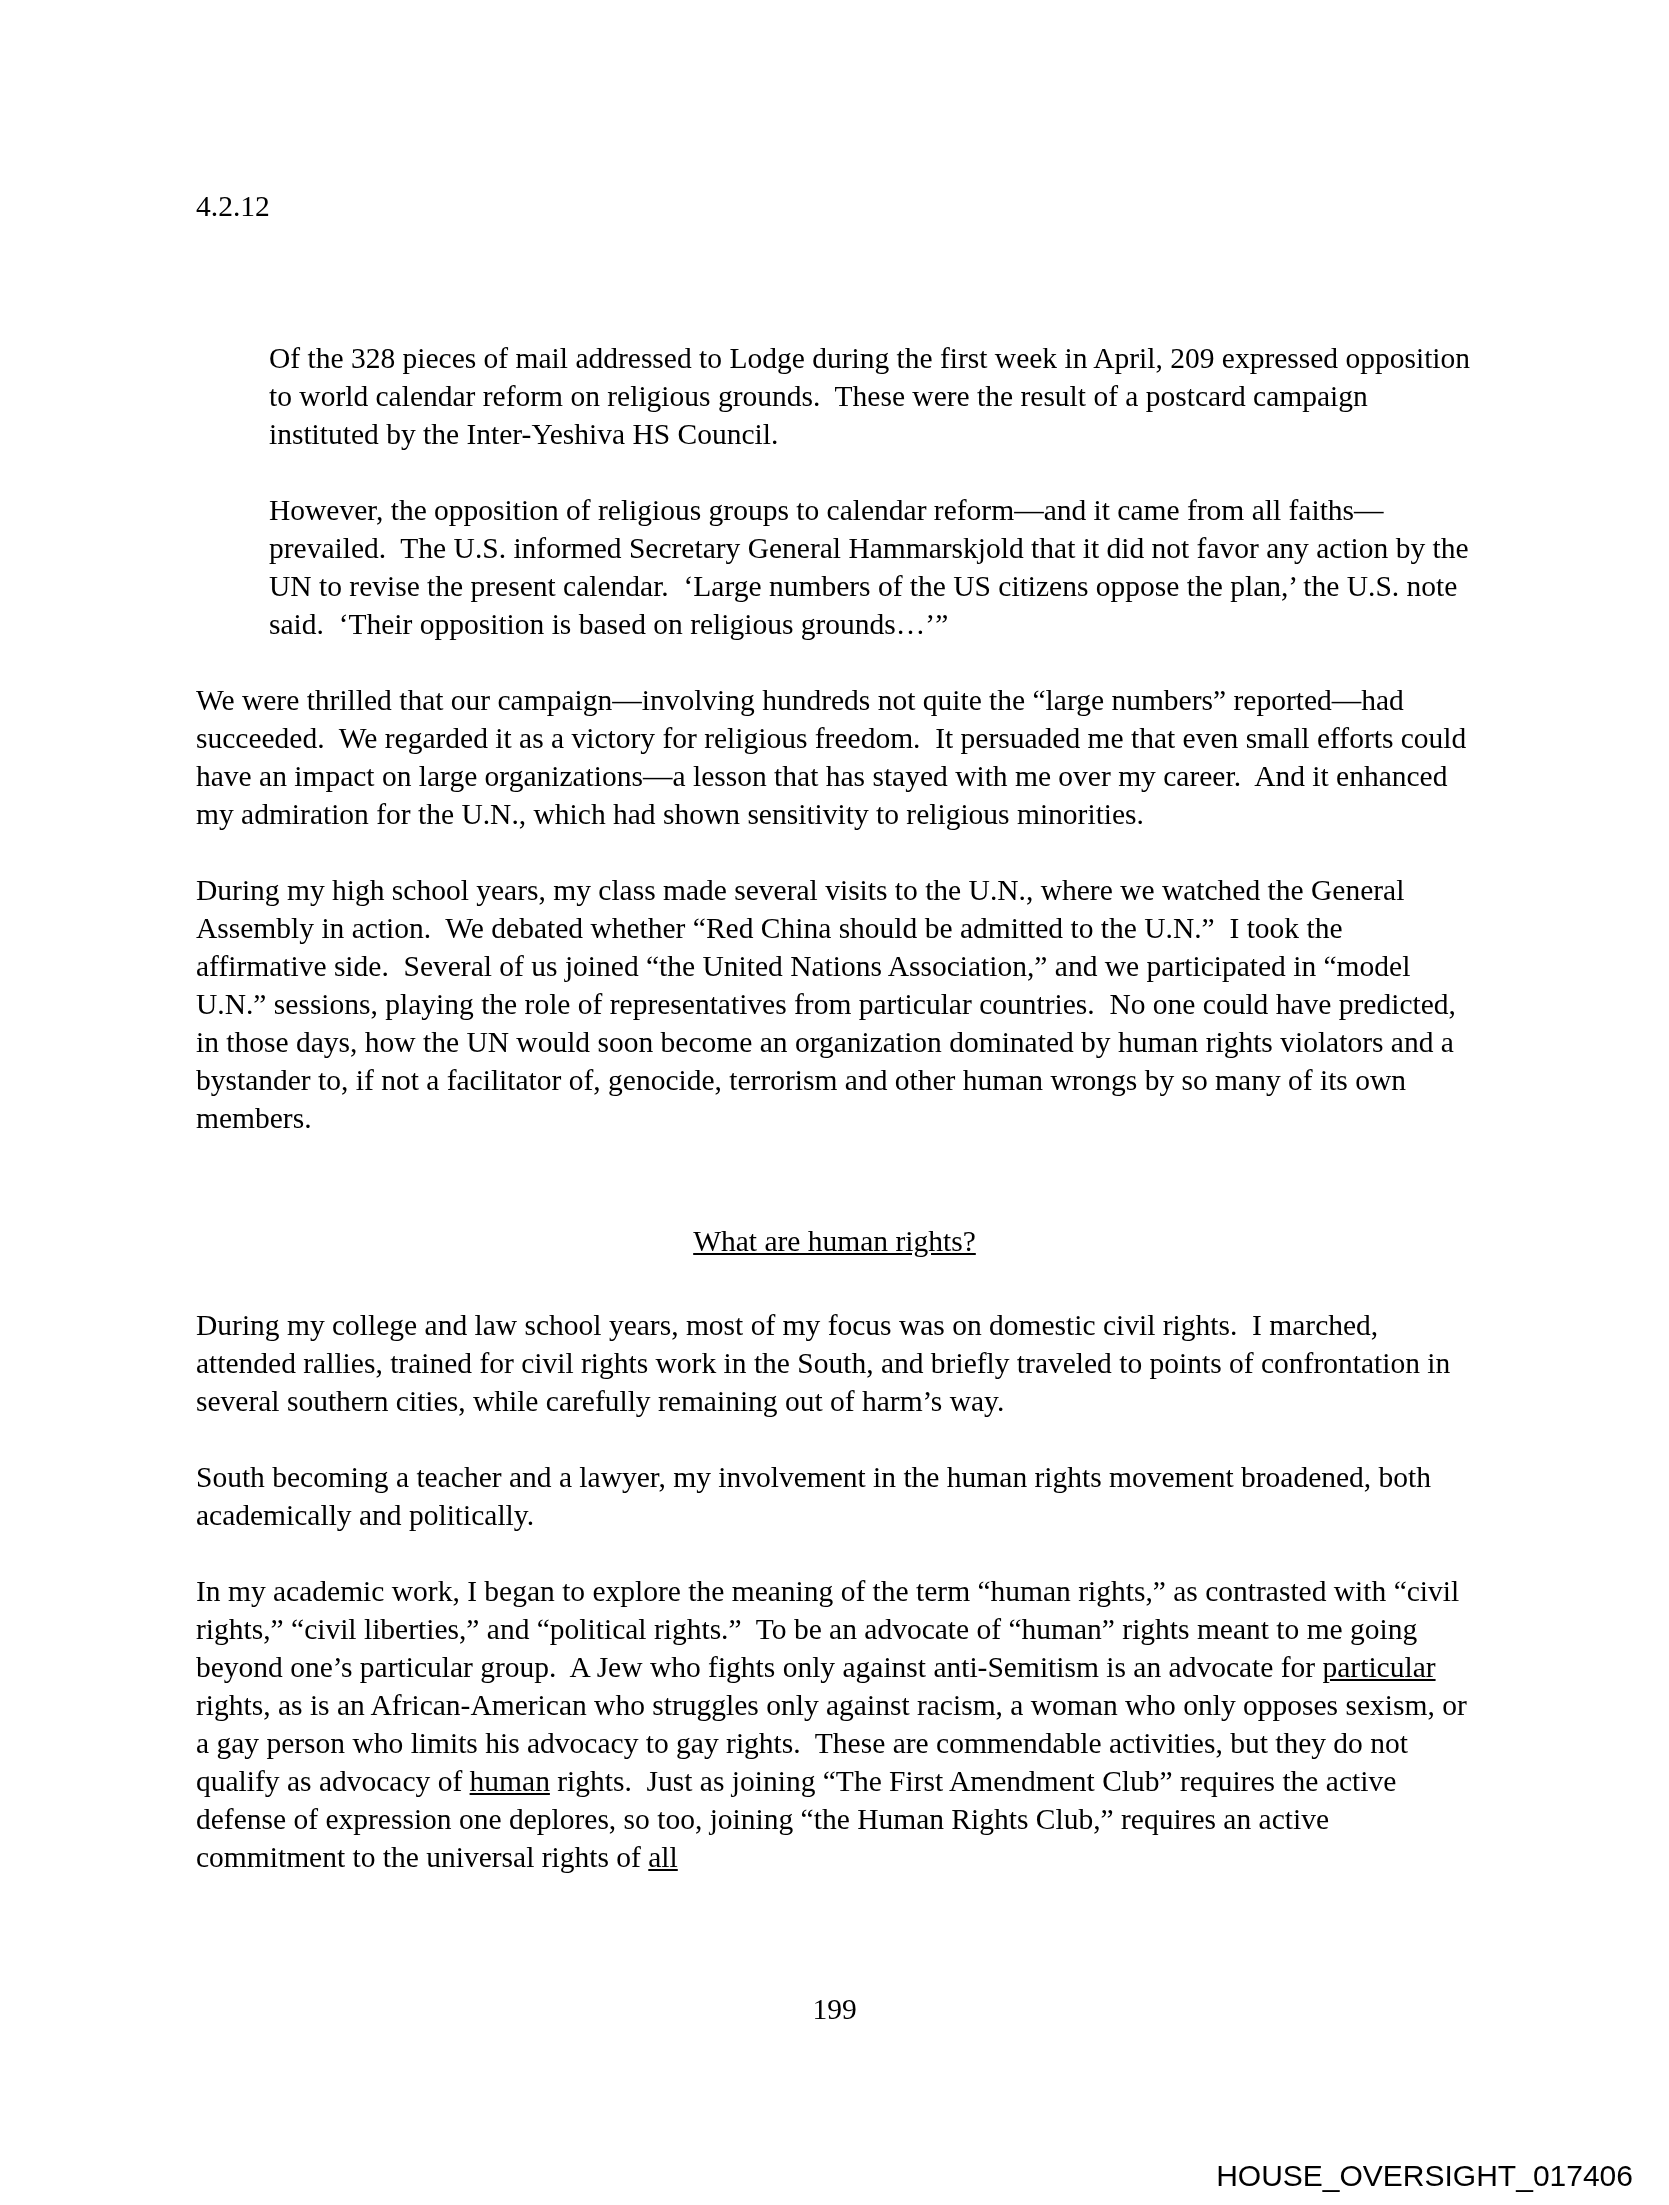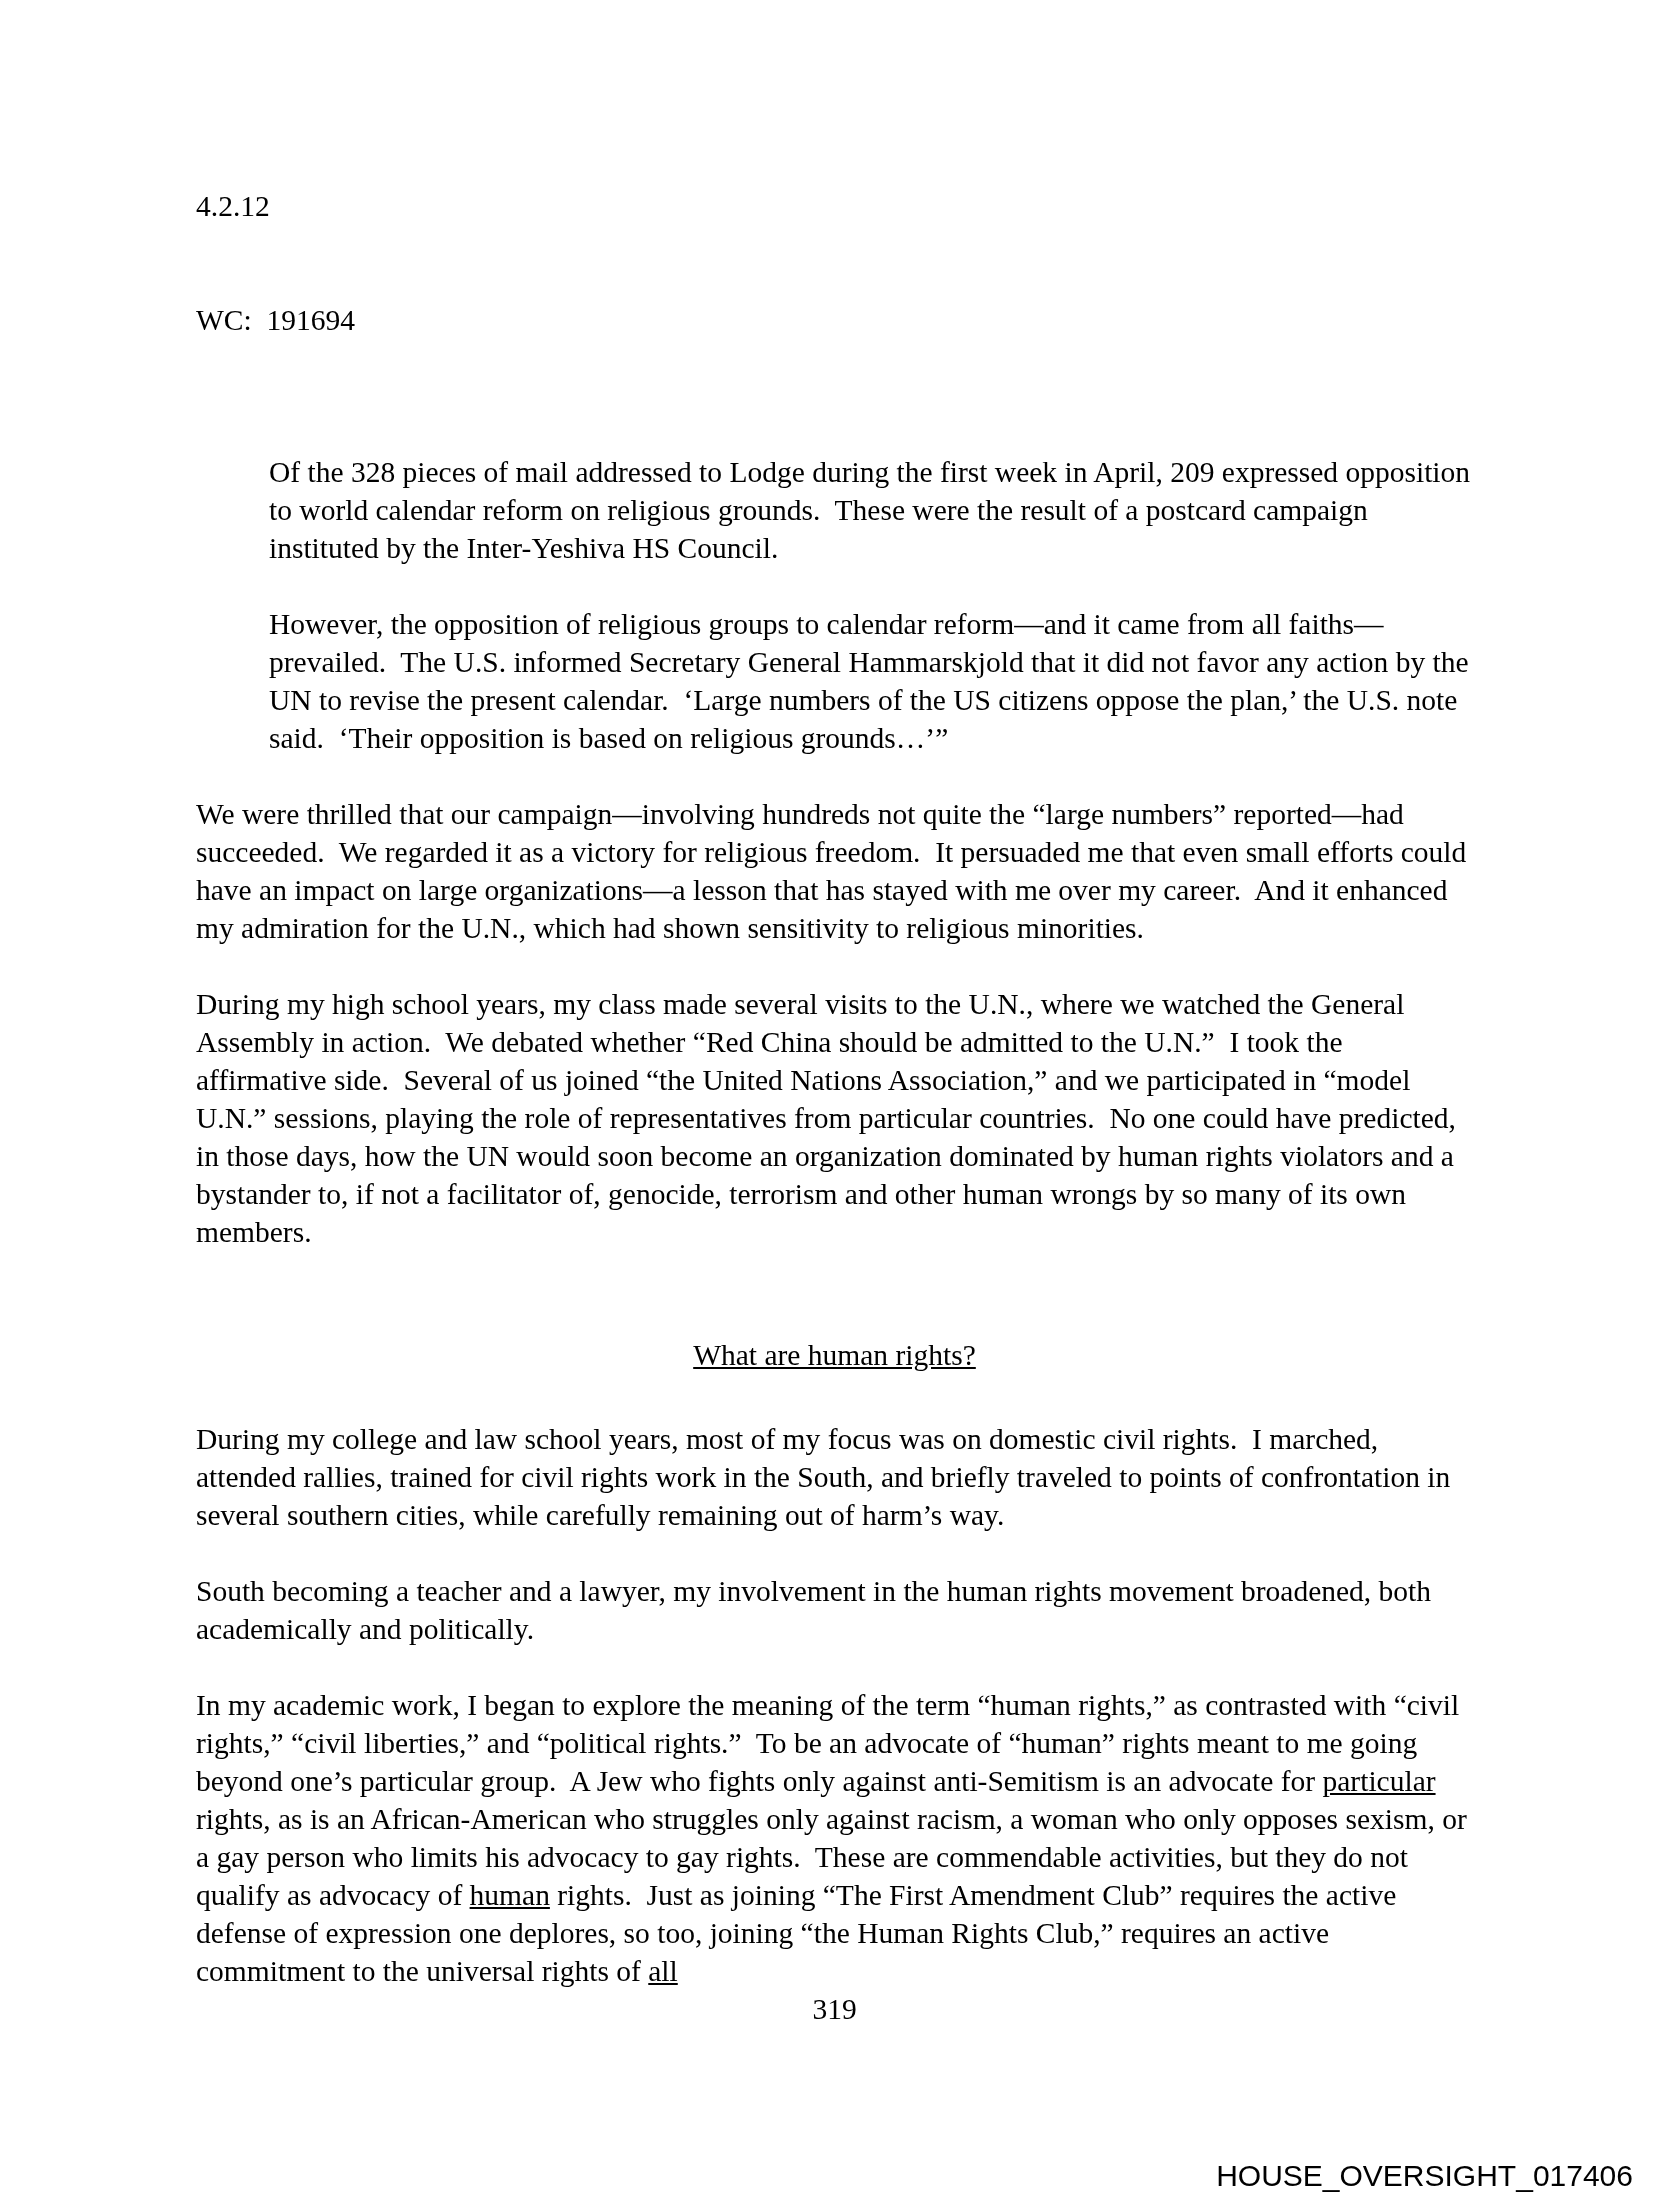--- a/index.html
+++ b/index.html
@@ -65,29 +65,28 @@
     text-align: center;
   }
 </style>
 </head>
 <body>
 
 <div class="page">
   <div class="content">
     <div class="doc-header">
       <span class="hline">4.2.12</span>
-      <span class="hline">WC:  191694</span>
     </div>
     <div>
         <div class="block blockquote"><span>Of the 328 pieces of mail addressed to Lodge during the first week in April, 209 expressed opposition to world calendar reform on religious grounds.  These were the result of a postcard campaign instituted by the Inter-Yeshiva HS Council.</span></div>
         <div class="block blockquote"><span>However, the opposition of religious groups to calendar reform—and it came from all faiths—prevailed.  The U.S. informed Secretary General Hammarskjold that it did not favor any action by the UN to revise the present calendar.  ‘Large numbers of the US citizens oppose the plan,’ the U.S. note said.  ‘Their opposition is based on religious grounds…’”</span></div>
         <div class="block paragraph"><span>We were thrilled that our campaign—involving hundreds not quite the “large numbers” reported—had succeeded.  We regarded it as a victory for religious freedom.  It persuaded me that even small efforts could have an impact on large organizations—a lesson that has stayed with me over my career.  And it enhanced my admiration for the U.N., which had shown sensitivity to religious minorities.</span></div>
         <div class="block paragraph"><span>During my high school years, my class made several visits to the U.N., where we watched the General Assembly in action.  We debated whether “Red China should be admitted to the U.N.”  I took the affirmative side.  Several of us joined “the United Nations Association,” and we participated in “model U.N.” sessions, playing the role of representatives from particular countries.  No one could have predicted, in those days, how the UN would soon become an organization dominated by human rights violators and a bystander to, if not a facilitator of, genocide, terrorism and other human wrongs by so many of its own members.</span></div>
         <div class="block heading"><span class="u">What are human rights?</span></div>
         <div class="block paragraph"><span>During my college and law school years, most of my focus was on domestic civil rights.  I marched, attended rallies, trained for civil rights work in the South, and briefly traveled to points of confrontation in several southern cities, while carefully remaining out of harm’s way.</span></div>
         <div class="block paragraph"><span>South becoming a teacher and a lawyer, my involvement in the human rights movement broadened, both academically and politically.</span></div>
         <div class="block paragraph"><span>In my academic work, I began to explore the meaning of the term “human rights,” as contrasted with “civil rights,” “civil liberties,” and “political rights.”  To be an advocate of “human” rights meant to me going beyond one’s particular group.  A Jew who fights only against anti-Semitism is an advocate for </span><span class="u">particular</span><span> rights, as is an African-American who struggles only against racism, a woman who only opposes sexism, or a gay person who limits his advocacy to gay rights.  These are commendable activities, but they do not qualify as advocacy of </span><span class="u">human</span><span> rights.  Just as joining “The First Amendment Club” requires the active defense of expression one deplores, so too, joining “the Human Rights Club,” requires an active commitment to the universal rights of </span><span class="u">all</span></div>
       </div>
   </div>
-  <div class="page-number">319</div>
+  <div class="page-number">199</div>
   <div class="bates">HOUSE_OVERSIGHT_017406</div>
 </div>
 
 
 </body></html>

